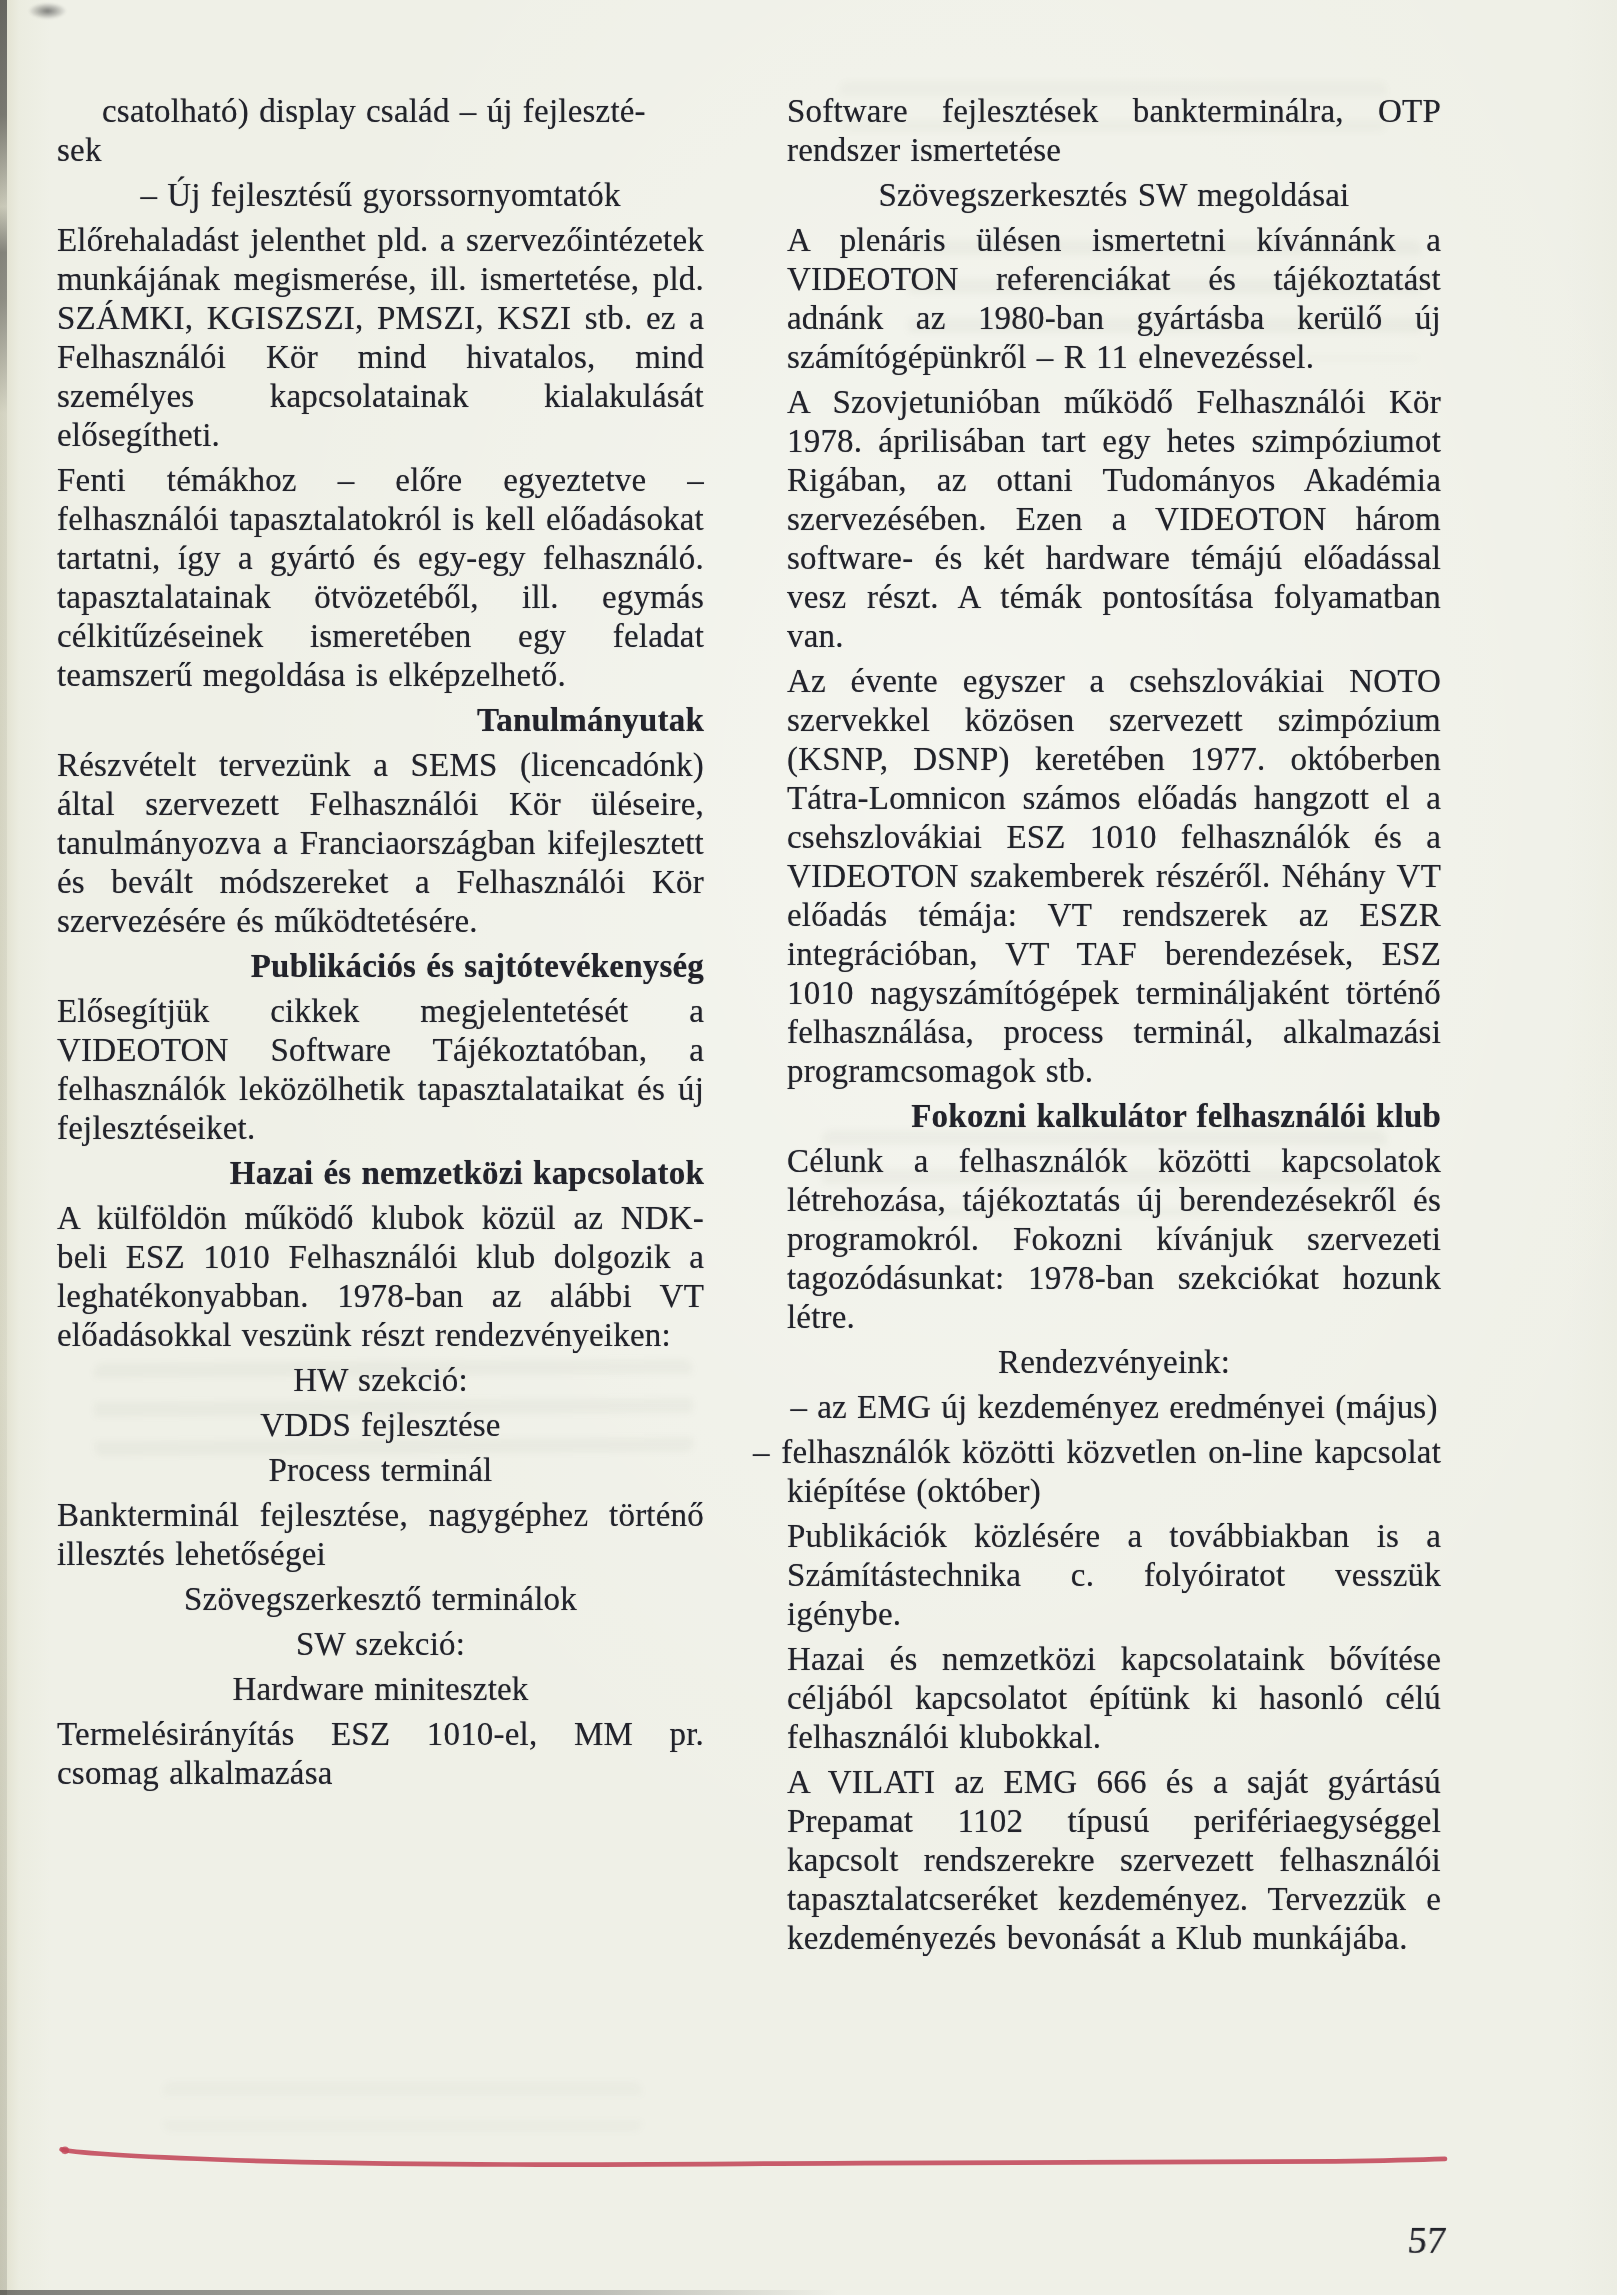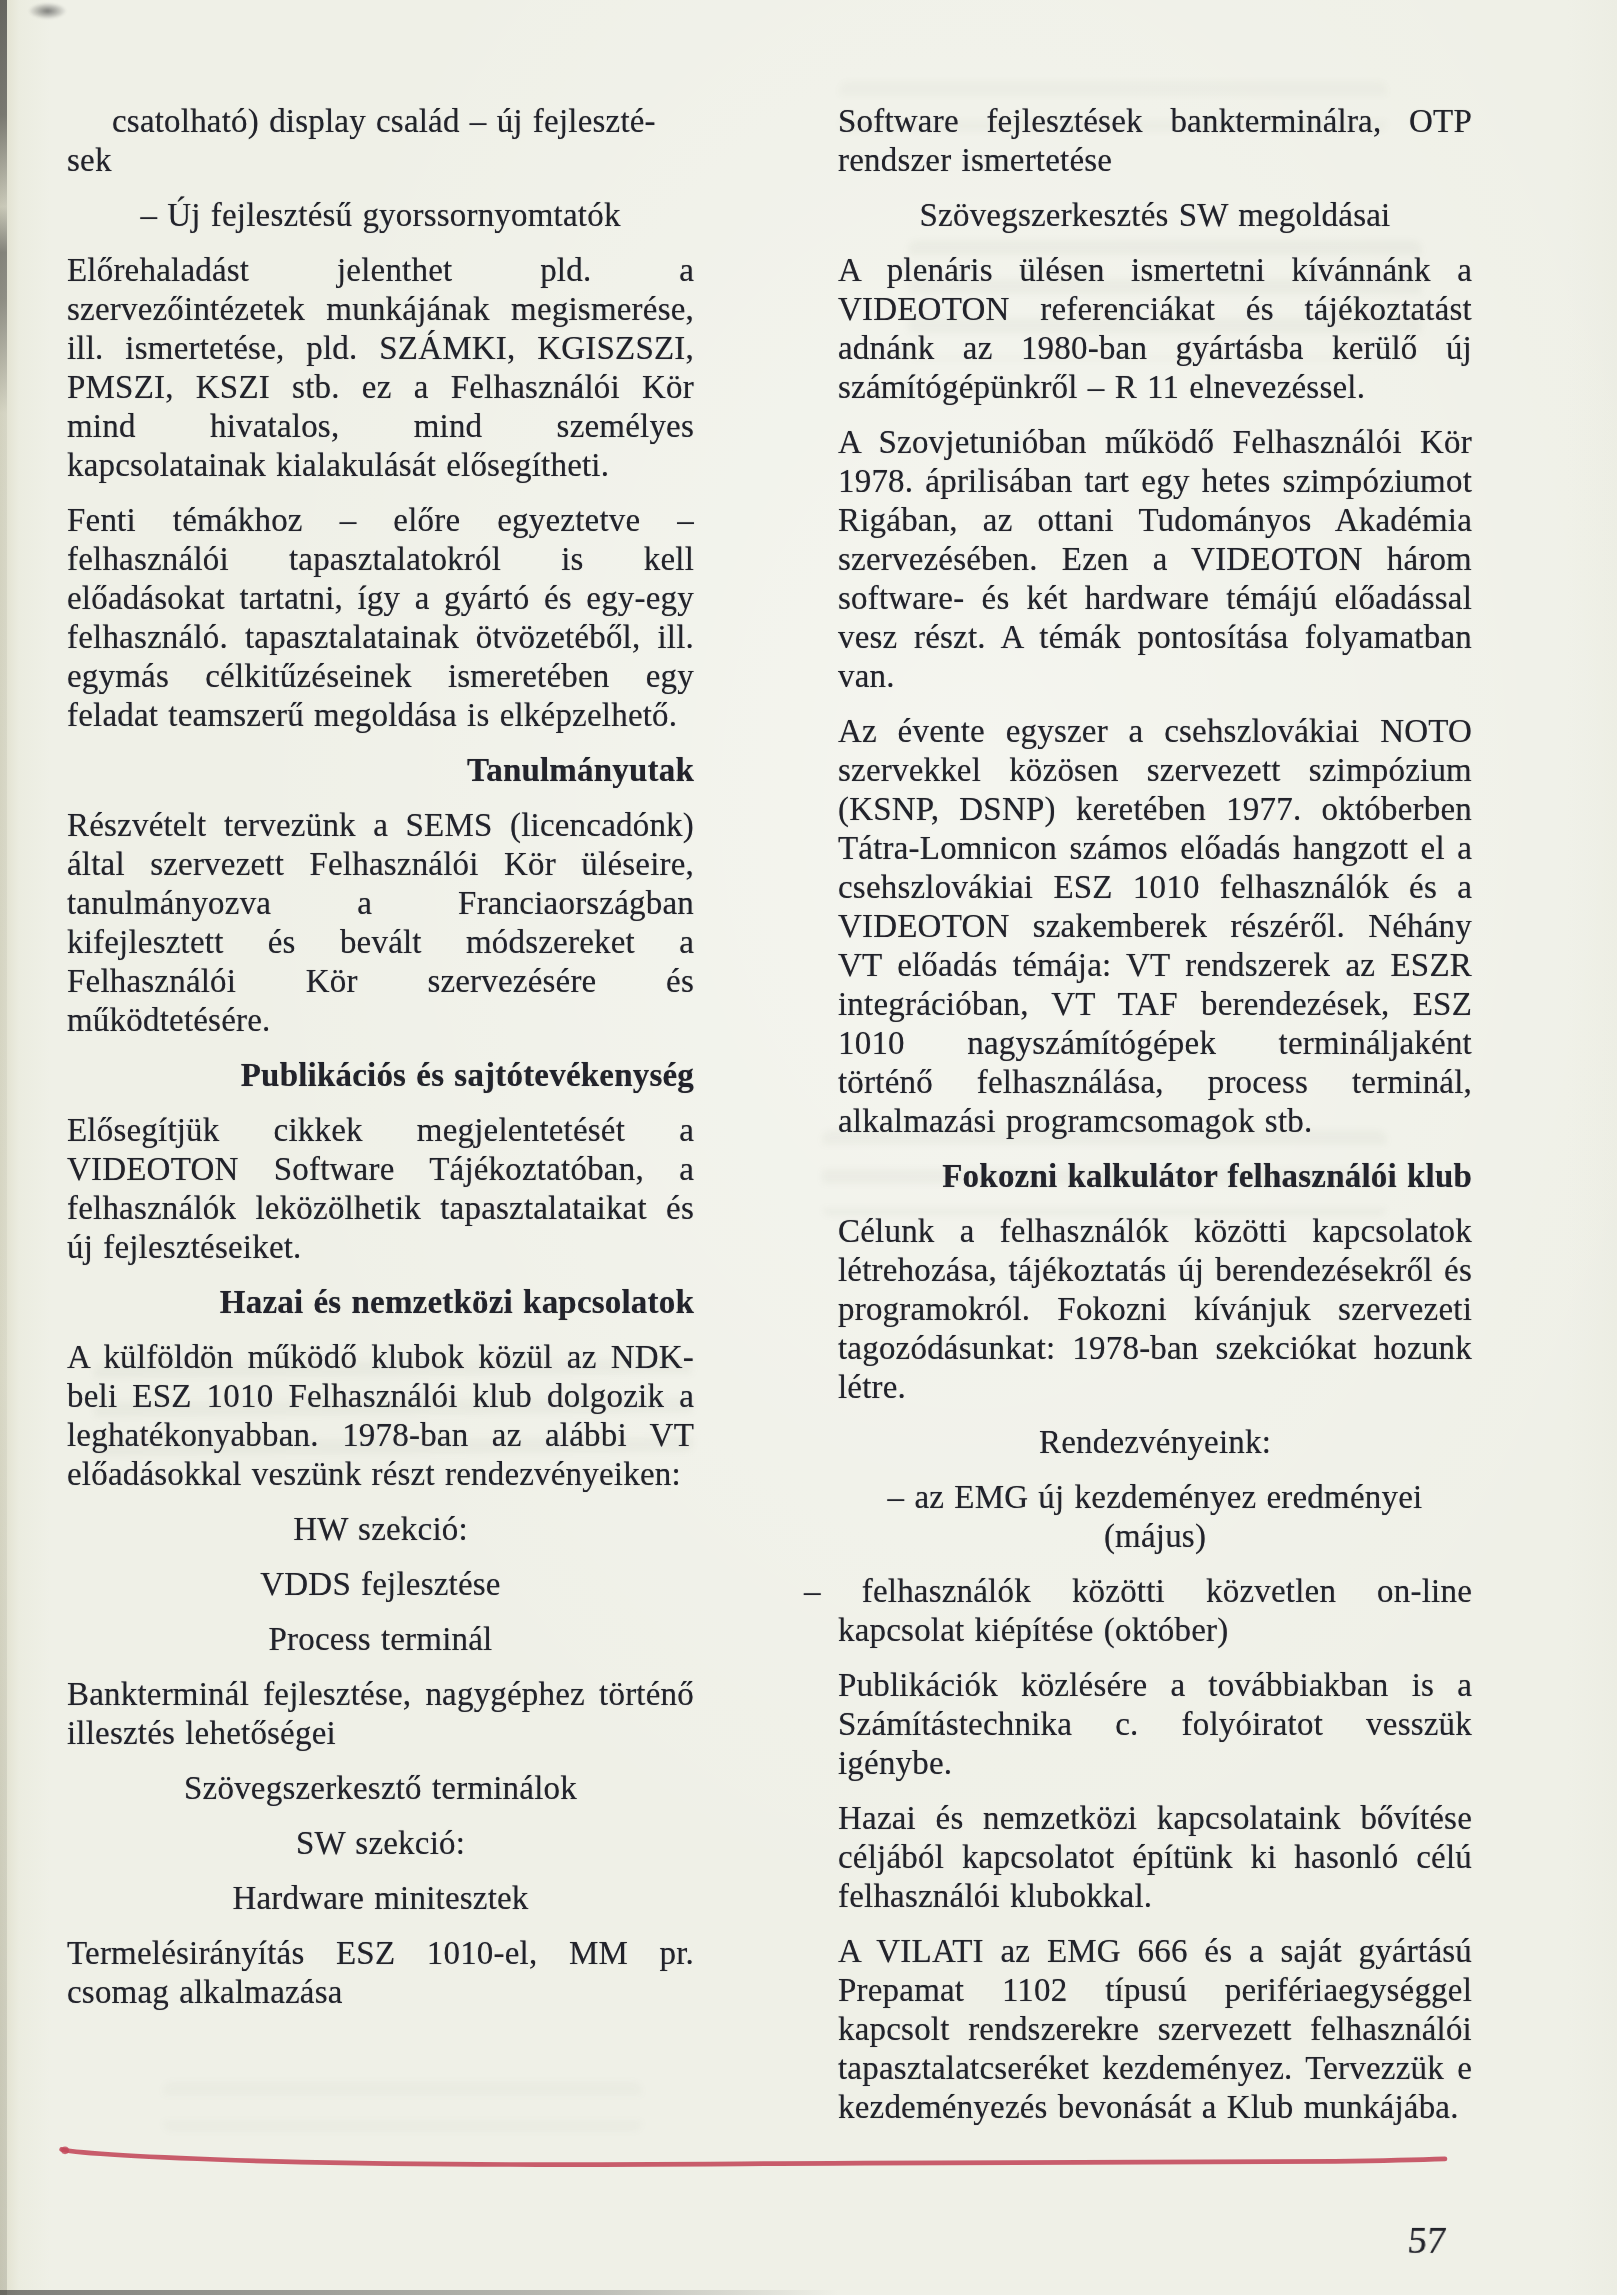--- a/index.html
+++ b/index.html
@@ -17,22 +17,22 @@
   .col{
     position:absolute;top:86px;
     font-size:33px;line-height:39px;
     text-align:justify;
     word-spacing:1.7px;
     letter-spacing:0.2px;
     text-shadow:0 0 0.8px rgba(28,28,38,0.55);
     filter:blur(0.3px);
   }
   .col-left{left:51px;width:659px;}
-  .col-right{left:822px;width:666px;}
-  .col p,.col h2{margin:16px;padding:0;font-size:inherit;}
+  .col-right{left:781px;width:666px;}
+  .col p,.col h2{margin:6px;padding:0;font-size:inherit;}
   .h{font-weight:700;text-align:right;}
   .line{text-align:center;}
   .pre{white-space:pre;text-align:left;}
   .indent1{text-indent:45px;}
   .hang{padding-left:34px;text-indent:-34px;}
   .mt12{margin-top:10.3px}.mt16{margin-top:13.7px}.mt29{margin-top:25px}
   .mt40{margin-top:34px}.mt43{margin-top:37px}.mt44{margin-top:38px}
   .mt47{margin-top:40px}.mt52{margin-top:45px}.mt56{margin-top:48px}
   .mt76{margin-top:65px}.mt86{margin-top:74px}.mt100{margin-top:86px}
   .mt103{margin-top:88px}

